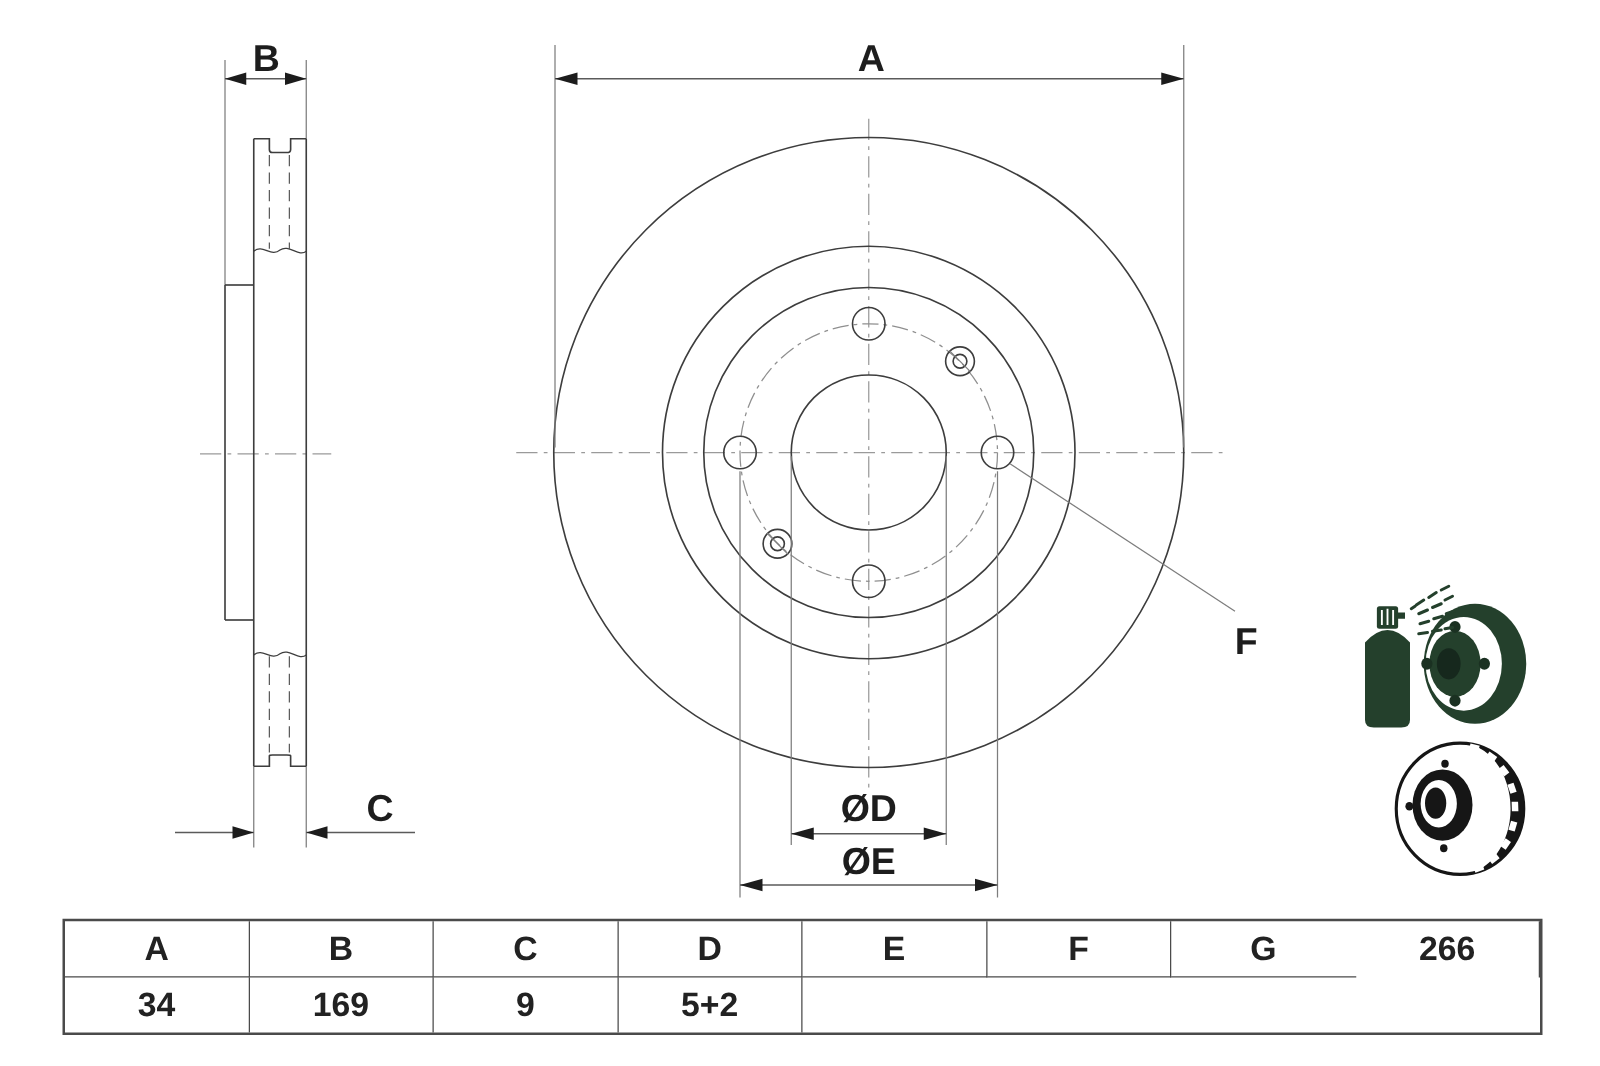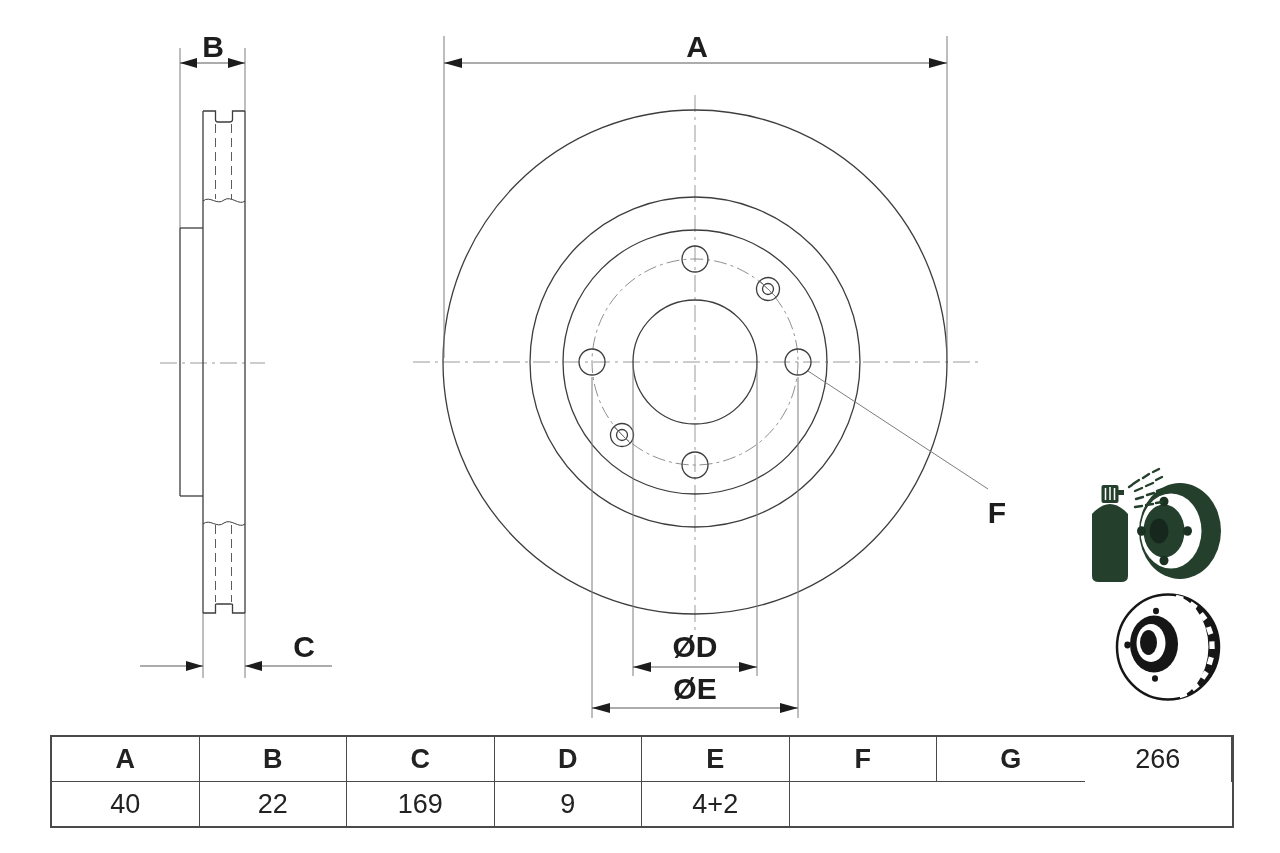--- a/index.html
+++ b/index.html
@@ -19,21 +19,21 @@
   .dimtext{font-family:"Liberation Sans",sans-serif;font-size:30px;font-weight:600;fill:#1d1d1d;}
   
   .dim-table{
     position:absolute;left:50px;top:735px;width:1184px;height:93px;
     box-sizing:border-box;border:2px solid #4a4a4a;background:#fff;
     display:grid;grid-template-columns:repeat(8,1fr);grid-template-rows:45px 44px;
   }
   .dim-table .cell{
     display:flex;align-items:center;justify-content:center;
     box-sizing:border-box;border-right:1.5px solid #4a4a4a;
-    color:#222;font-size:27px;white-space:nowrap;
+    color:#222;font-size:27px;white-space:nowrap;font-weight:bold;
   }
   .dim-table .cell.last{border-right:none;}
   .dim-table .head{font-weight:bold;border-bottom:1.5px solid #4a4a4a;}
 </style>
 </head>
 <body>
 
 <div class="stage">
 
   <svg class="drawing-svg" width="1280" height="853" viewBox="0 0 1280 853">
@@ -186,21 +186,20 @@
 
   <div class="dim-table">
     <div class="cell head">A</div>
     <div class="cell head">B</div>
     <div class="cell head">C</div>
     <div class="cell head">D</div>
     <div class="cell head">E</div>
     <div class="cell head">F</div>
     <div class="cell head last">G</div>
     <div class="cell">266</div>
-    <div class="cell">40</div>
-    <div class="cell">22</div>
+    <div class="cell">34</div>
     <div class="cell">169</div>
     <div class="cell">9</div>
-    <div class="cell">4+2</div>
+    <div class="cell">5+2</div>
     <div class="cell last"></div>
   </div>
 
 </div>
 
 </body></html>

